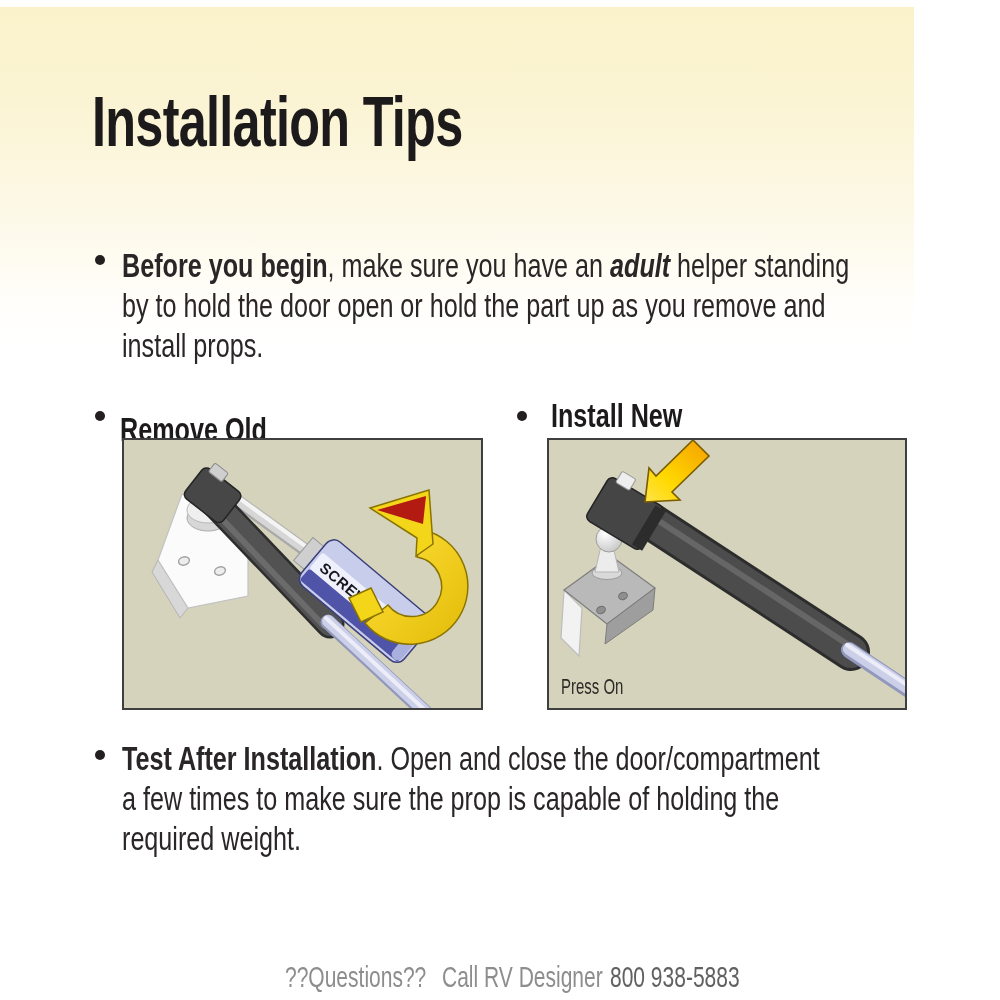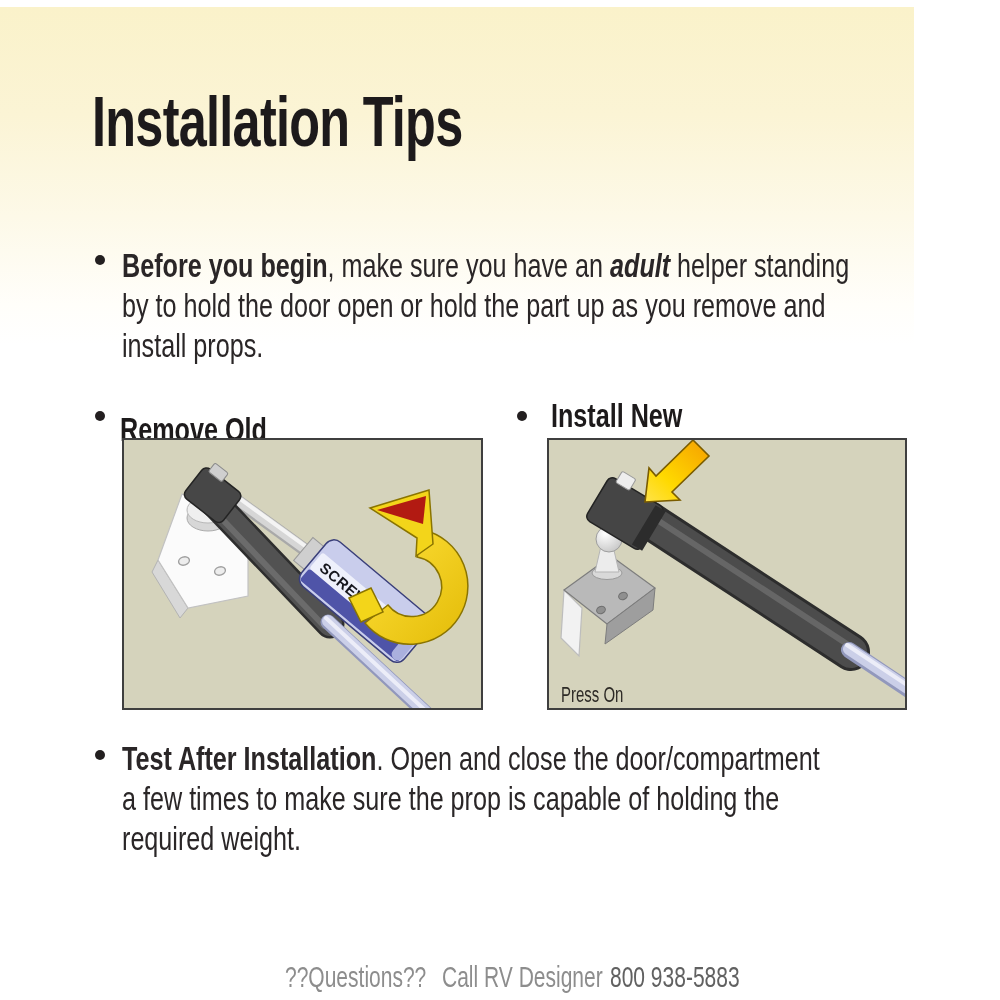--- a/index.html
+++ b/index.html
@@ -27,21 +27,21 @@
   .dot{position:absolute;width:10px;height:10px;border-radius:50%;background:#231f20;}
   .panel-heading{position:absolute;font-size:34px;font-weight:bold;line-height:40px;color:#1d1a1b;}
   .panel{
     position:absolute;top:438px;height:272px;box-sizing:border-box;
     background:#d5d3bc;border:2px solid #3f3f3f;
   }
   .panel svg{position:absolute;left:0;top:0;}
   .panel-caption{
     position:absolute;left:12px;bottom:3px;font-size:22px;line-height:26px;color:#2d2a26;
   }
-  .panel-caption--single{bottom:0;text-align:center;}
+  .panel-caption--single{bottom:8px;text-align:center;}
   .footer{position:absolute;top:960px;left:17px;width:1000px;height:40px;font-size:30px;line-height:34px;}
   .footer span{position:absolute;}
   .f-gray{color:#8d8d8d;}
   .f-dark{color:#616161;}
 </style>
 </head>
 <body>
 
 <div class="page">
 

